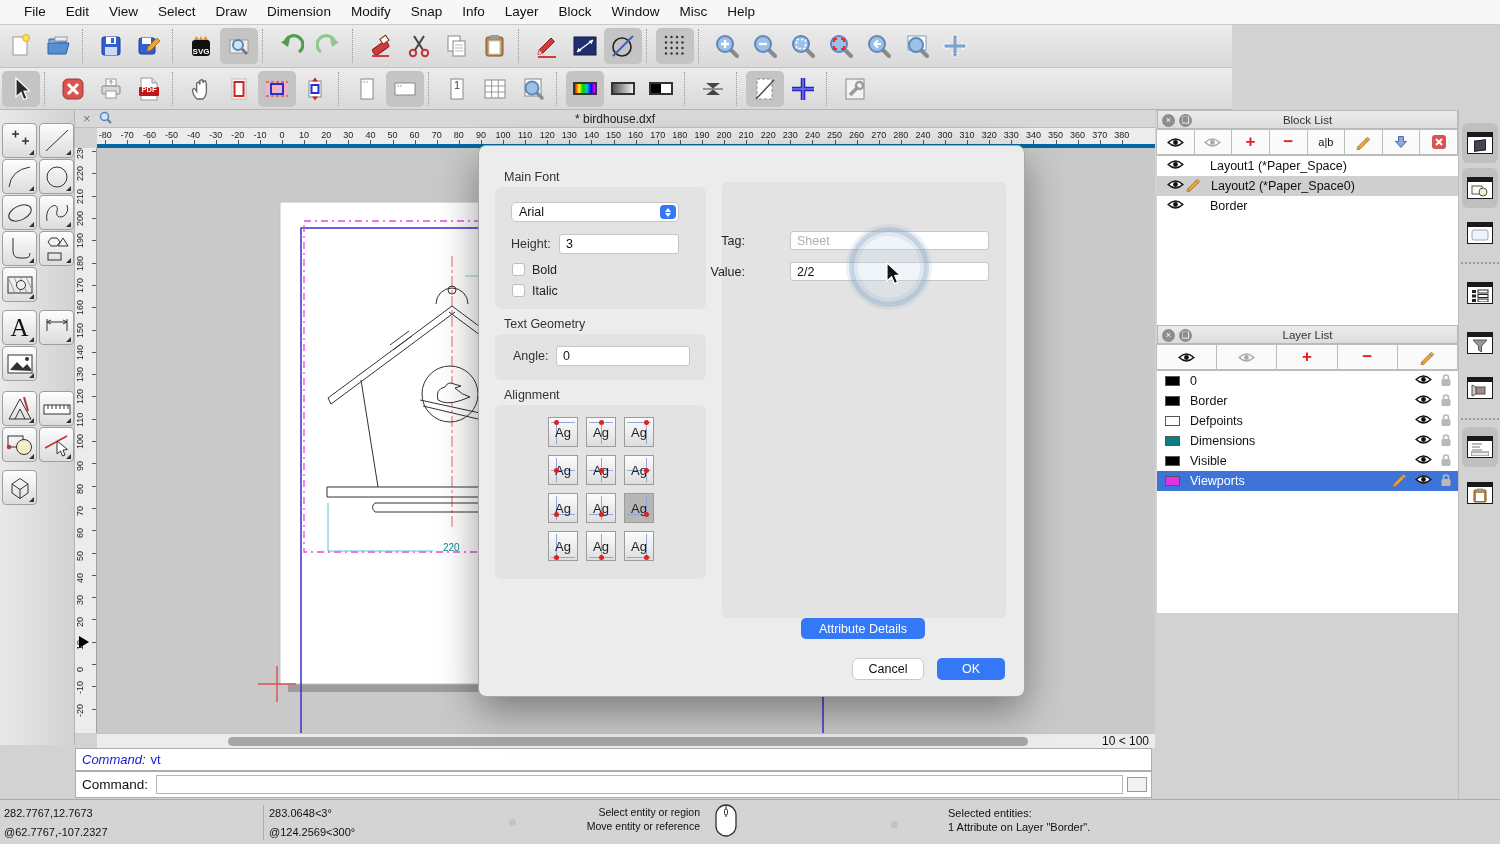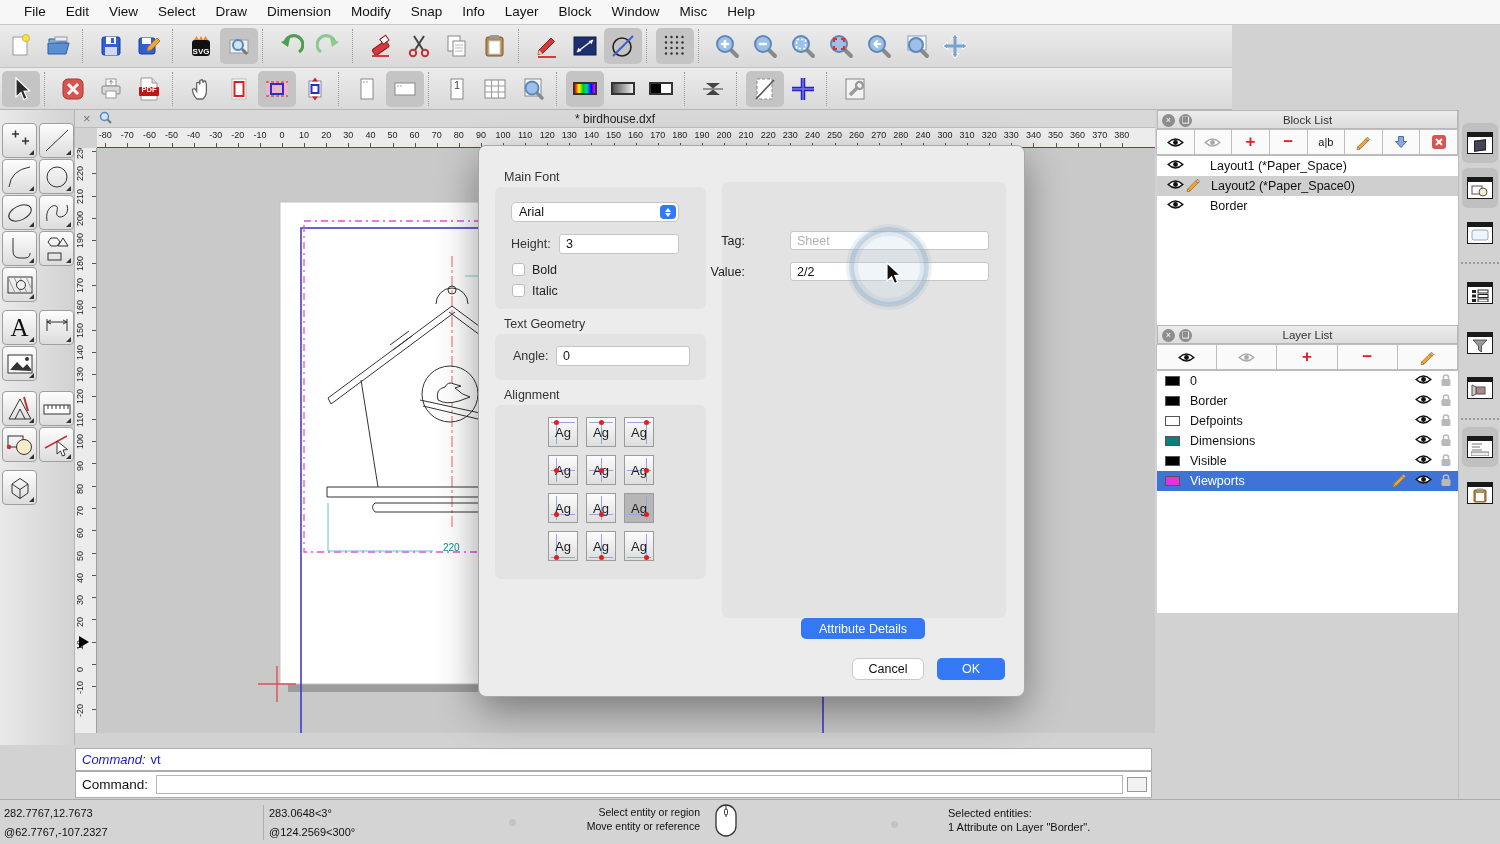--- a/index.html
+++ b/index.html
@@ -23,21 +23,21 @@
 
   
   #lefttools{position:absolute;left:0;top:110px;width:75px;height:635px;background:linear-gradient(90deg,#e9e9e9,#d2d2d2);border-right:1px solid #b5b5b5;}
   .ltbtn{position:absolute;width:35px;height:35px;background:linear-gradient(#fdfdfd,#dcdcdc);border:1px solid #9f9f9f;border-radius:4px;display:flex;align-items:center;justify-content:center;}
   .ltbtn .corner{position:absolute;right:2px;bottom:2px;width:0;height:0;border-left:5px solid transparent;border-bottom:5px solid #333;}
 
   
   #tabbar{position:absolute;left:75px;top:110px;width:1080px;height:18px;background:#d8d8d8;border-bottom:1px solid #bdbdbd;display:flex;align-items:center;}
   #tab-close{font-size:13px;color:#777;margin-left:8px;}
   #tab-title{position:absolute;left:0;right:0;text-align:center;font-size:12px;color:#222;}
-  #hruler{position:absolute;left:97px;top:128px;width:1058px;height:20px;background:#ececec;border-bottom:1px solid #0369a1;overflow:hidden;}
+  #hruler{position:absolute;left:97px;top:128px;width:1058px;height:20px;background:#ececec;border-bottom:4px solid #0369a1;overflow:hidden;}
   .hlabel{position:absolute;top:2px;font-size:9px;color:#222;transform:translateX(-50%);}
   .htick{position:absolute;bottom:0;width:1px;height:4px;background:#555;}
   #vruler{position:absolute;left:75px;top:148px;width:22px;height:585px;background:#ececec;border-right:1px solid #9f9f9f;overflow:hidden;}
   .vlabel{position:absolute;left:-3px;width:16px;font-size:9px;color:#222;transform:rotate(-90deg);}
   .vtick{position:absolute;left:17px;width:5px;height:1px;background:#555;}
   #vpointer{position:absolute;left:4px;width:0;height:0;border-top:6px solid transparent;border-bottom:6px solid transparent;border-left:10px solid #000;}
   #canvas{position:absolute;left:97px;top:148px;width:1058px;height:585px;background:#c9c9c9;overflow:hidden;}
   #canvas svg{position:absolute;left:0;top:0;}
   #canvas-bottom{position:absolute;left:97px;top:733px;width:1058px;height:15px;background:#ececec;border-top:1px solid #c2c2c2;}
   #hscroll-thumb{position:absolute;left:131px;top:3px;width:800px;height:9px;background:#a6a6a6;border-radius:5px;}
@@ -740,20 +740,24 @@
       <path d="M341 252 q-3 -11 7 -13 q3 -6 9 -3 l7 2 -6 2 q7 7 15 9 l-11 4 q-13 4 -21 -1 z" fill="#fff" stroke="#333" stroke-width="1"></path>
       <path d="M323 252 L383 265 M326 258 L381 271" fill="none" stroke="#333"></path>
       <path d="M230 339 H 560 M230 349 H 560 M230 339 V 349" fill="none" stroke="#333"></path>
       <path d="M278 355 H 560 M278 364 H 560 M278 355 q-5 4 0 9" fill="none" stroke="#333"></path>
       <path d="M231 355 V 403 M231 403 H 336" fill="none" stroke="#5fc4c4"></path>
       <text x="346" y="403" font-size="10" fill="#0b8f8f" font-family="Liberation Sans, sans-serif">220</text>
       <path d="M161 536 H 199 M180 518 V 554" stroke="#e05050" stroke-width="1.4" fill="none"></path>
     </svg>
   </div>
 
+  <div id="canvas-bottom">
+    <div id="hscroll-thumb"></div>
+    <span id="grid-status">10 &lt; 100</span>
+  </div>
 
   <div id="dialog">
     <div class="grp-label" style="left:25px;top:24px">Main Font</div>
     <div class="grpbox" style="left:16px;top:41px;width:211px;height:122px"></div>
     <div id="font-select">
       <span>Arial</span>
       <span id="font-stepper">
           <i class="up"></i>
           <i class="dn"></i>
         </span>

